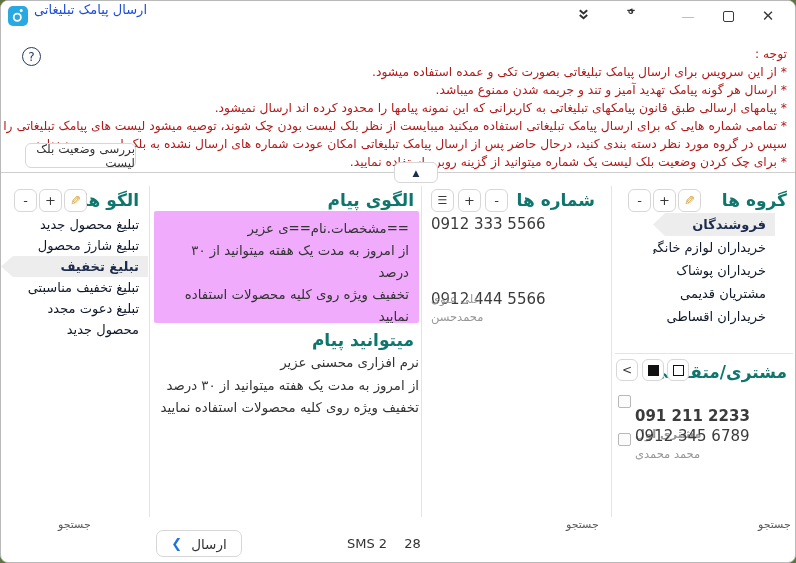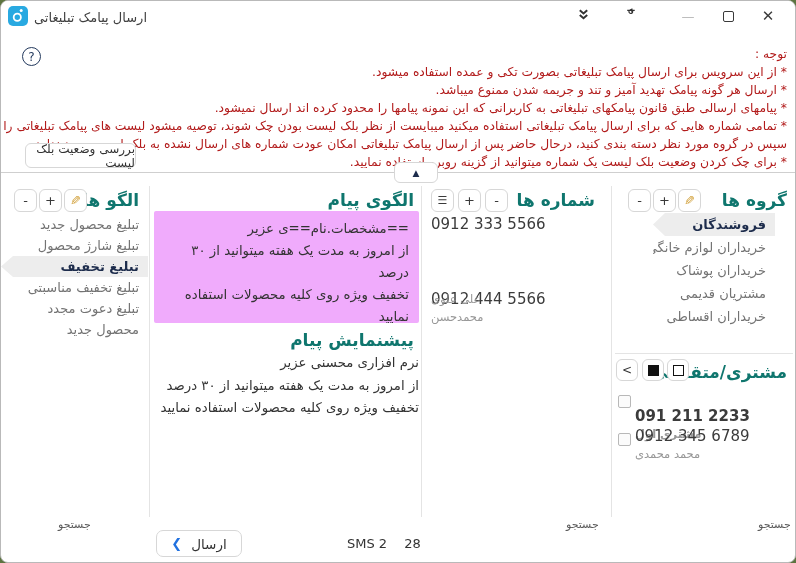--- a/index.html
+++ b/index.html
@@ -9,21 +9,21 @@
 
   #window { position:absolute; inset:0; background:#fff;
             border:1px solid #b9b9b9; border-radius:8px; overflow:hidden; }
 
   .abs { position:absolute; }
 
   
   .titlebar { position:absolute; top:0; left:0; right:0; height:30px; background:#fff; }
   .app-icon { position:absolute; top:5px; left:7px; width:20px; height:20px;
               border-radius:5px; background:#29a9e1; }
-  .win-title { position:absolute; top:9px; left:33px; font-size:13px; color:#404040;
+  .win-title { position:absolute; top:1px; left:33px; font-size:13px; color:#1d4ed8;
                direction:rtl; white-space:nowrap; }
   .tb-btn { position:absolute; top:1px; width:30px; height:28px; display:flex;
             align-items:center; justify-content:center; color:#3a3a3a; font-size:13px;
             cursor:default; }
   .maxbox { width:11px; height:11px; border:1.3px solid #3a3a3a; border-radius:2px; }
 
   
   .help-btn { position:absolute; top:46px; left:21px; width:19px; height:19px;
               border:1.5px solid #243a5e; border-radius:50%; display:flex;
               align-items:center; justify-content:center; font-size:12px; color:#243a5e; }
@@ -43,21 +43,21 @@
   .vsep { position:absolute; top:185px; bottom:45px; width:1px; background:#e4e4e4; }
   .col-title { position:absolute; top:189px; font-size:17px; font-weight:bold;
                color:#0f766e; direction:rtl; white-space:nowrap; }
   .sq-btn { position:absolute; top:188px; width:23px; height:23px; background:#fff;
             border:1px solid #d7d7d7; border-radius:6px; display:flex; align-items:center;
             justify-content:center; font-size:13px; color:#3a3a3a; }
   .pencil { color:#cf9b2f; transform:scaleX(-1); font-size:13px; }
 
   
   .list-item { height:23px; line-height:23px; direction:rtl; text-align:right;
-               padding-right:9px; font-size:13px; color:#737373; white-space:nowrap;
+               padding-right:9px; font-size:13px; color:#0f172a; white-space:nowrap;
                overflow:hidden; }
   .list-item.selected { background:#ededed; font-weight:bold; color:#1d2c4c;
                         clip-path:polygon(0 50%, 12px 0, 100% 0, 100% 100%, 12px 100%); }
   .tpl-item { height:21px; line-height:21px; }
 
   
   .num { font-size:15px; color:#3b3b3b; direction:ltr; unicode-bidi:embed;
          white-space:nowrap; }
   .num-name { font-size:11.5px; color:#979797; direction:rtl; text-align:left;
               white-space:nowrap; margin-top:2px; }
@@ -220,21 +220,21 @@
   </div>
   <div class="abs" style="left:430px; top:289px;">
     <div class="num-name">علی علوی</div>
   </div>
 
   <div class="col-title" style="right:381px;">الگوی پیام</div>
   <div class="msg-box">==مشخصات.نام==ی عزیر
 از امروز به مدت یک هفته میتوانید از ۳۰ درصد
 تخفیف ویژه روی کلیه محصولات استفاده نمایید</div>
 
-  <div class="col-title" style="right:381px; top:329px;">پیشنمایش پیام</div>
+  <div class="col-title" style="right:381px; top:329px;">میتوانید پیام</div>
   <div class="preview-text">نرم افزاری محسنی عزیر
 از امروز به مدت یک هفته میتوانید از ۳۰ درصد
 تخفیف ویژه روی کلیه محصولات استفاده نمایید</div>
 
   <div class="col-title" style="right:656px;">الگو ها</div>
   <div class="sq-btn" style="left:13px;">
     <span>-</span>
   </div>
   <div class="sq-btn" style="left:38px;">
     <span>+</span>

